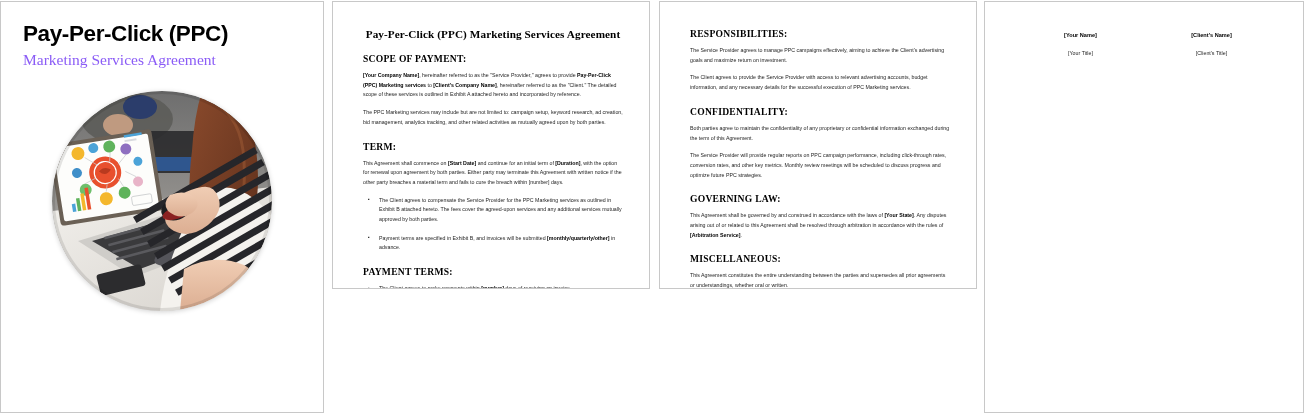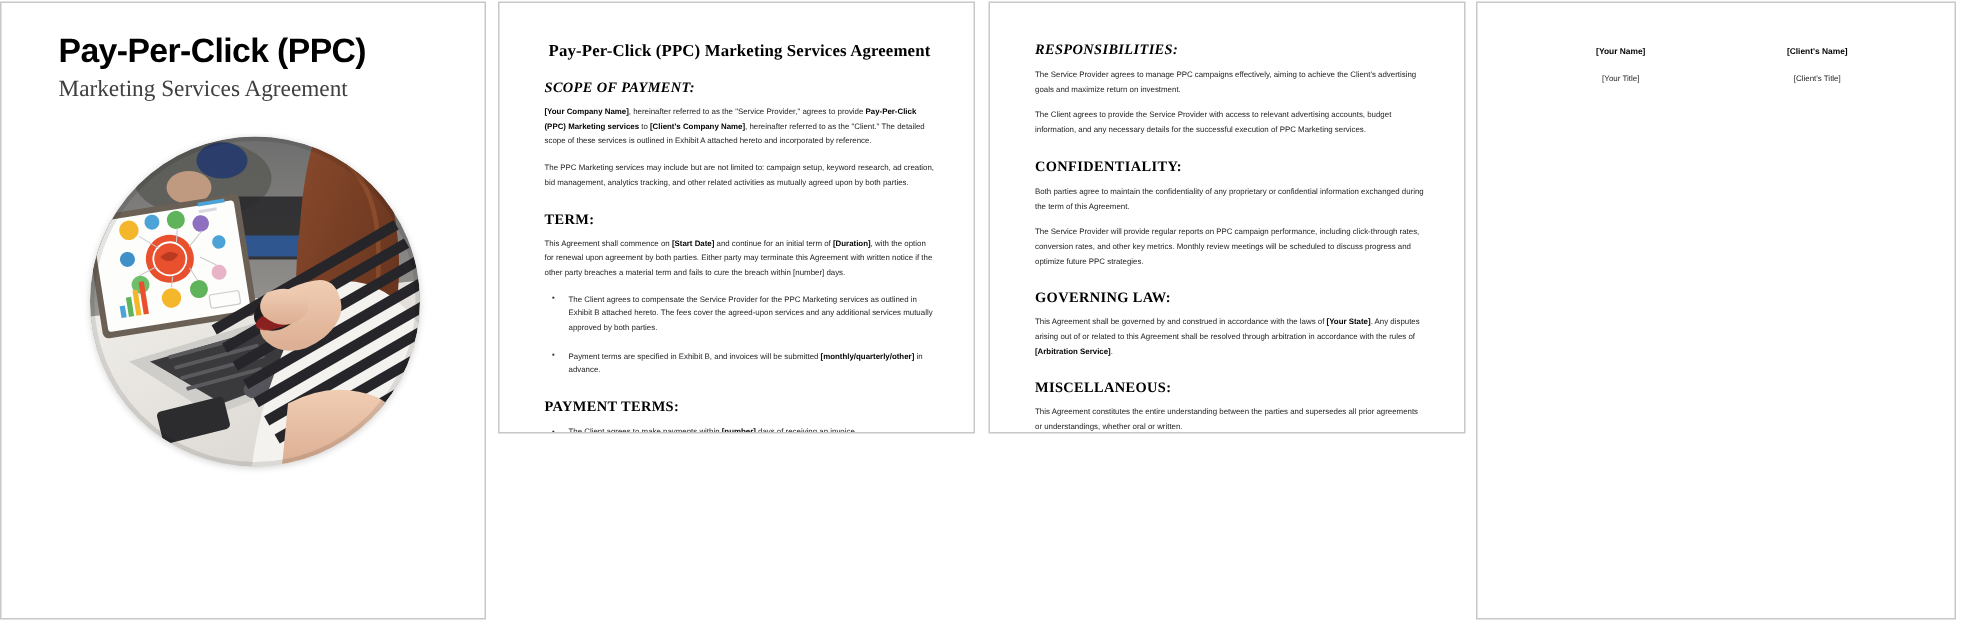--- a/index.html
+++ b/index.html
@@ -29,35 +29,35 @@
     overflow: hidden;
     flex: 0 0 auto;
   }
 
   
   .page-1 {
     width: 324px;
     height: 412px;
     margin-left: 0px;
     margin-top: 1px;
-    padding: 20px 22px 0 38px;
+    padding: 20px 22px 0 22px;
   }
   .cover-title {
     font-family: "Liberation Sans", sans-serif;
     font-weight: bold;
     font-size: 22.5px;
     letter-spacing: -0.4px;
     color: #000000;
     line-height: 1.1;
     margin: 0 0 4px 0;
   }
   .cover-subtitle {
     font-family: "Liberation Serif", serif;
     font-size: 15.5px;
-    color: #404040;
+    color: #8b5cf6;
     line-height: 1.15;
     margin: 0;
   }
   .cover-photo-wrap {
     margin-top: 22px;
     display: flex;
     justify-content: center;
   }
   .cover-photo {
     width: 220px;
@@ -97,21 +97,21 @@
     letter-spacing: 0.1px;
   }
   h2.section {
     font-family: "Liberation Serif", serif;
     font-weight: bold;
     font-size: 9.6px;
     color: #000;
     margin: 13px 0 7px 0;
     letter-spacing: 0.25px;
   }
-  h2.section:first-of-type { margin-top: 0; font-style: italic; }
+  h2.section:first-of-type { margin-top: 0; }
   p.body {
     font-family: "Liberation Sans", sans-serif;
     font-size: 5.25px;
     line-height: 1.85;
     color: #242424;
     margin: 0 0 8px 0;
     text-align: left;
   }
   p.body b, li.body b { font-weight: bold; color: #000; }
   ul.body-list {

